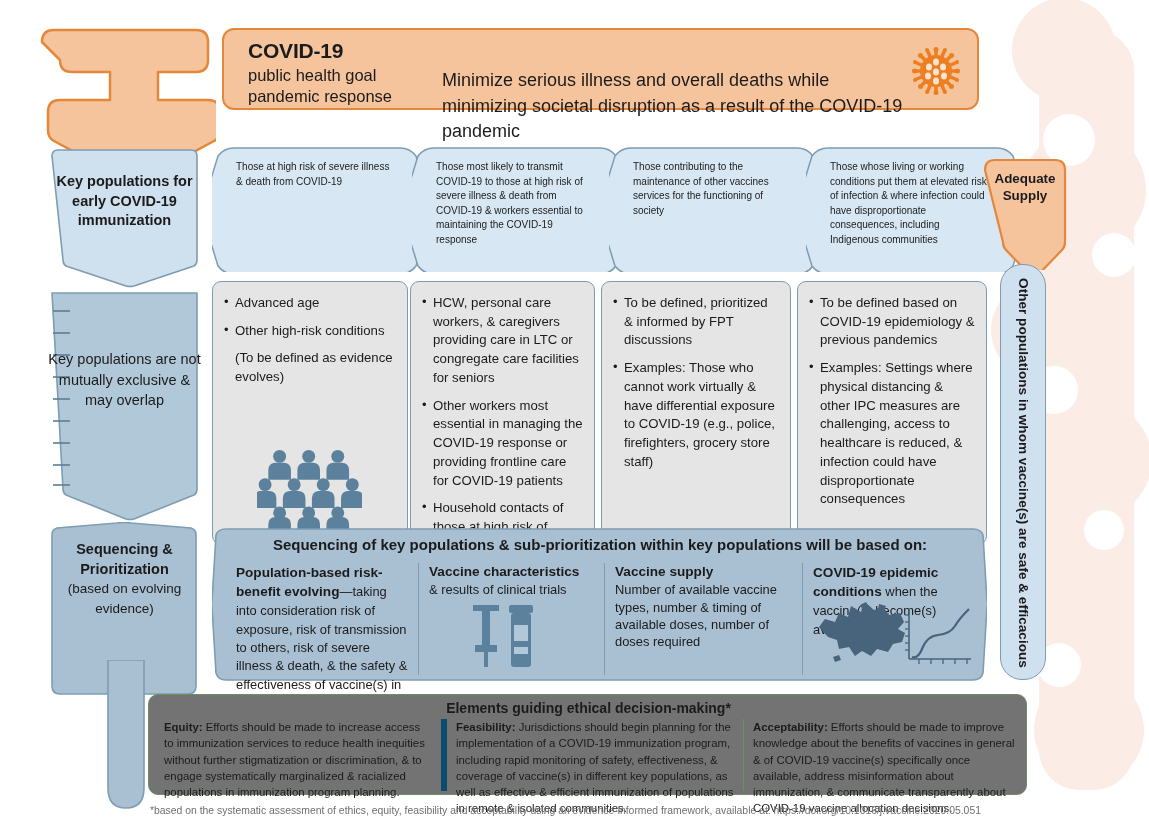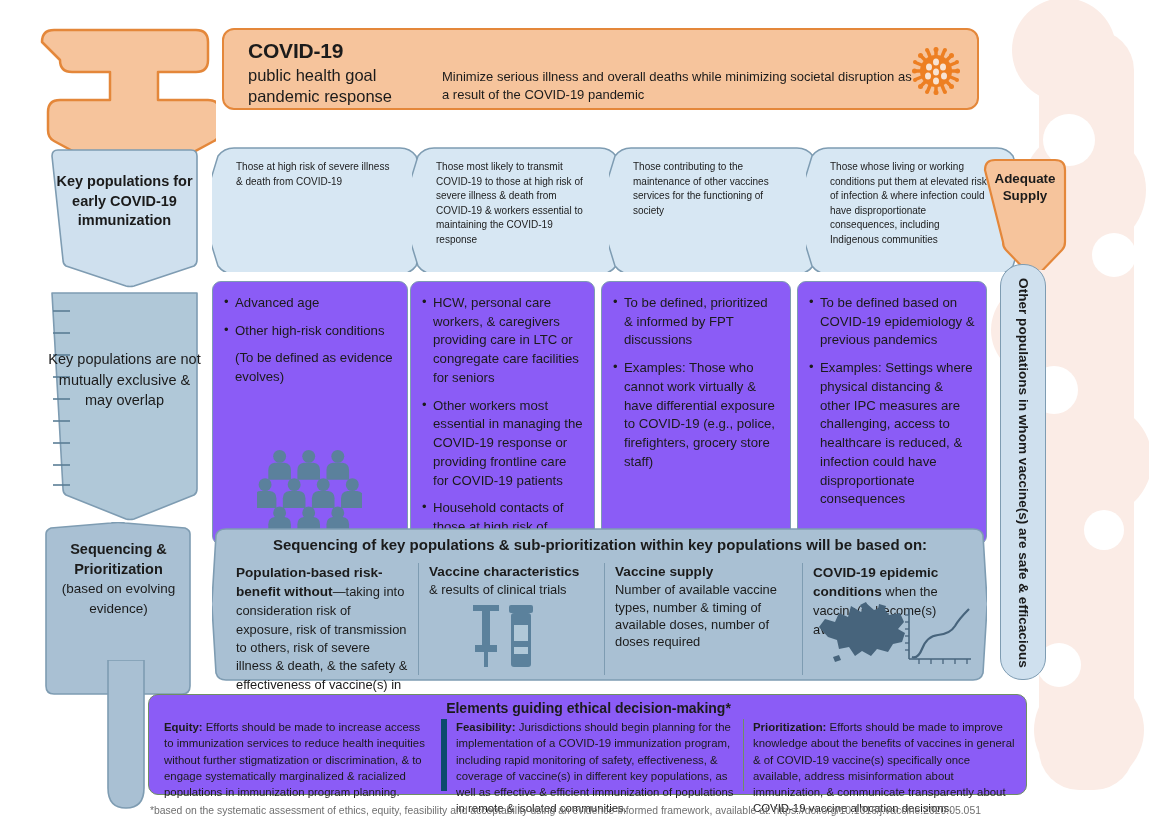--- a/index.html
+++ b/index.html
@@ -23,47 +23,47 @@
 
   
   #banner{
     left:222px;top:28px;width:757px;height:82px;
     background:#f6c49c;border:2px solid #e4873a;border-radius:12px;
     box-sizing:border-box;
   }
   #banner-left{left:24px;top:8px;width:200px;}
   #banner-title{font-size:21px;font-weight:bold;letter-spacing:-0.2px;}
   #banner-sub1,#banner-sub2{font-size:16.5px;}
-  #banner-goal{left:218px;top:38px;width:470px;font-size:13px;line-height:1.42;}
+  #banner-goal{left:218px;top:38px;width:470px;font-size:18px;line-height:1.42;}
   #virus-badge{right:16px;top:16px;width:50px;height:50px;}
 
   
   #left-arrow{left:34px;top:28px;width:182px;height:130px;}
 
   
   .lblock{text-align:center;}
   #lb1{left:46px;top:148px;width:157px;height:140px;}
   #lb1 .txt{position:absolute;left:0;top:24px;width:157px;font-size:14.5px;font-weight:bold;line-height:1.36;}
   #lb2{left:46px;top:289px;width:157px;height:232px;}
   #lb2 .txt{position:absolute;left:0;top:60px;width:157px;font-size:14.5px;line-height:1.42;}
-  #lb3{left:40px;top:522px;width:157px;height:178px;}
+  #lb3{left:46px;top:522px;width:157px;height:178px;}
   #lb3 .txt{position:absolute;left:0;top:18px;width:157px;font-size:14.5px;line-height:1.36;}
   #lb3 .sub{font-weight:normal;font-size:13.5px;}
 
   
   .hexwrap{top:146px;height:126px;}
   .hexwrap .hx{position:absolute;left:0;top:0;width:100%;height:100%;}
   .hexwrap .htxt{position:absolute;left:24px;top:14px;right:30px;font-size:10px;line-height:1.45;}
   #hx1{left:212px;width:210px;}
   #hx2{left:412px;width:210px;}
   #hx3{left:609px;width:210px;}
   #hx4{left:806px;width:213px;}
 
   
-  .card{top:281px;height:264px;background:#8b5cf6;border:1px solid #7e9cb2;border-radius:9px;box-sizing:border-box;}
+  .card{top:281px;height:264px;background:#e5e5e5;border:1px solid #7e9cb2;border-radius:9px;box-sizing:border-box;}
   #cd1{left:212px;width:196px;}
   #cd2{left:410px;width:185px;}
   #cd3{left:601px;width:190px;}
   #cd4{left:797px;width:190px;}
   .card ul{margin:0;padding:12px 10px 0 22px;list-style:none;}
   .card li{font-size:13.2px;line-height:1.42;margin-bottom:9px;position:relative;}
   .card li::before{content:"•";position:absolute;left:-11px;top:-1px;font-size:13px;}
   .card li.nobul::before{content:"";}
   #people-icon{position:absolute;left:44px;bottom:10px;width:105px;height:85px;}
 
@@ -80,21 +80,21 @@
   #sc4{left:590px;width:178px;border-left:1px solid #7e9cb2;}
   #vaccine-icon{position:absolute;left:50px;top:40px;width:72px;height:66px;}
   #map-icon{position:absolute;left:10px;top:38px;width:160px;height:66px;}
 
   
   #stem{left:100px;top:660px;width:52px;height:150px;}
 
   
   #ethics{
     left:148px;top:694px;width:879px;height:101px;
-    background:#8b5cf6;border:1px solid #6f8f63;border-radius:10px;box-sizing:border-box;
+    background:#737373;border:1px solid #6f8f63;border-radius:10px;box-sizing:border-box;
   }
   #eth-title{position:absolute;left:0;top:5px;width:879px;text-align:center;font-size:14px;font-weight:bold;}
   .ecol{position:absolute;top:24px;height:72px;box-sizing:border-box;padding:0 9px;}
   .ecol p{margin:0;font-size:11.4px;line-height:1.43;}
   #ec1{left:6px;width:286px;}
   #ec2{left:292px;width:302px;border-left:6px solid #0c4a6e;}
   #ec3{left:594px;width:281px;border-left:1px solid #6f8f63;}
 
   
   #footnote{left:150px;top:805px;width:890px;font-size:10.4px;color:#6f6f6f;}
@@ -321,21 +321,21 @@
     </ul>
   </div>
 
   <div class="abs" id="seq">
     <svg id="seq-svg" viewBox="0 0 775 155" preserveAspectRatio="none">
       <path d="M14,2 h747 q8,0 10,6 l4,66 q1,3 0,6 l-4,66 q-2,7 -10,7 h-747 q-8,0 -10,-7 l-4,-66 q-1,-3 0,-6 l4,-66 q2,-6 10,-6 z" fill="#a9c0d3" stroke="#7e9cb2" stroke-width="1.6" stroke-linejoin="round"></path>
     </svg>
     <div id="seq-title">Sequencing of key populations &amp; sub-prioritization within key populations will be based on:</div>
 
     <div class="seqcol" id="sc1">
-      <span class="h bold">Population-based risk-benefit without</span><span class="b">—taking into consideration risk of exposure, risk of transmission to others, risk of severe illness &amp; death, &amp; the safety &amp; effectiveness of vaccine(s) in key populations</span>
+      <span class="h bold">Population-based risk-benefit evolving</span><span class="b">—taking into consideration risk of exposure, risk of transmission to others, risk of severe illness &amp; death, &amp; the safety &amp; effectiveness of vaccine(s) in key populations</span>
     </div>
 
     <div class="seqcol" id="sc2">
       <div class="h bold">Vaccine characteristics</div>
       <div class="b">&amp; results of clinical trials</div>
       <svg id="vaccine-icon" viewBox="0 0 72 66">
         <g fill="#5b819c">
           <rect x="4" y="2" width="26" height="6"></rect>
           <rect x="13" y="8" width="8" height="34"></rect>
           <rect x="6" y="42" width="22" height="7"></rect>
@@ -388,21 +388,21 @@
 
   <div class="abs" id="ethics">
     <div id="eth-title">Elements guiding ethical decision-making*</div>
     <div class="ecol" id="ec1">
       <p><span class="bold">Equity:</span><span> Efforts should be made to increase access to immunization services to reduce health inequities without further stigmatization or discrimination, &amp; to engage systematically marginalized &amp; racialized populations in immunization program planning.</span></p>
     </div>
     <div class="ecol" id="ec2">
       <p><span class="bold">Feasibility:</span><span> Jurisdictions should begin planning for the implementation of a COVID-19 immunization program, including rapid monitoring of safety, effectiveness, &amp; coverage of vaccine(s) in different key populations, as well as effective &amp; efficient immunization of populations in remote &amp; isolated communities.</span></p>
     </div>
     <div class="ecol" id="ec3">
-      <p><span class="bold">Prioritization:</span><span> Efforts should be made to improve knowledge about the benefits of vaccines in general &amp; of COVID-19 vaccine(s) specifically once available, address misinformation about immunization, &amp; communicate transparently about COVID-19 vaccine allocation decisions.</span></p>
+      <p><span class="bold">Acceptability:</span><span> Efforts should be made to improve knowledge about the benefits of vaccines in general &amp; of COVID-19 vaccine(s) specifically once available, address misinformation about immunization, &amp; communicate transparently about COVID-19 vaccine allocation decisions.</span></p>
     </div>
   </div>
 
   <div class="abs" id="footnote">*based on the systematic assessment of ethics, equity, feasibility and acceptability using an evidence-informed framework, available at: https://doi.org/10.1016/j.vaccine.2020.05.051</div>
 
   <div class="abs" id="adequate">
     <svg class="abs" style="left:0;top:0;width:84px;height:112px;" viewBox="0 0 84 112" preserveAspectRatio="none">
       <path d="M2,12 q0-10 10-10 h60 q10,0 10,10 v72 q0,5 -3,8 l-25,26 q-3,3 -6,0 l-25,-26 q-3,-3 -3,-8 z" fill="#f6c49c" stroke="#e4873a" stroke-width="2.2" stroke-linejoin="round"></path>
     </svg>
     <div id="adequate-txt">Adequate Supply</div>

